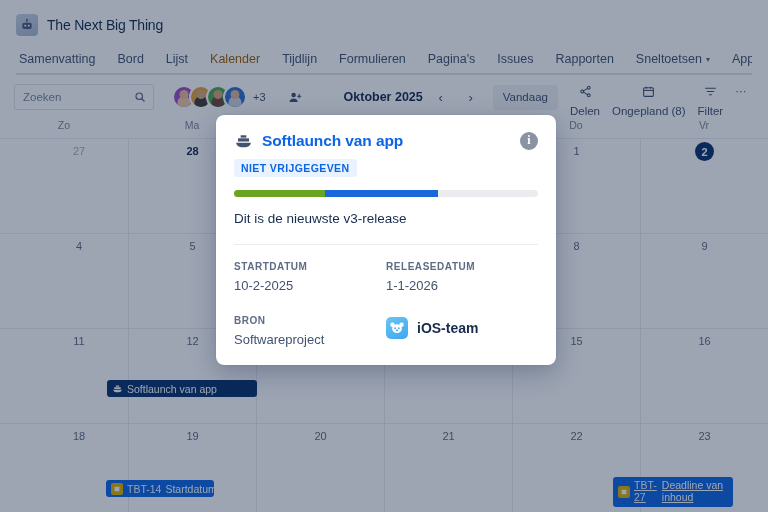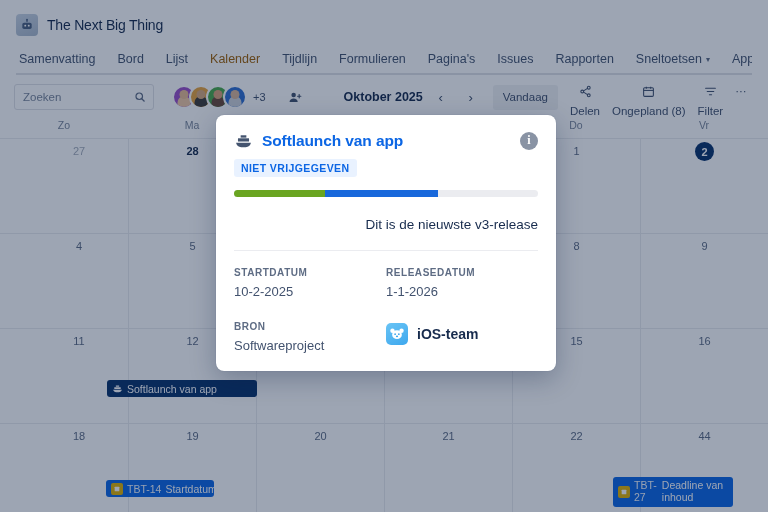--- a/index.html
+++ b/index.html
@@ -187,21 +187,21 @@
   .ev-version { background: #09326c; }
   .ev-issue { background: #0c66e4; }
   .ev-icon-ship { display: flex; align-items: center; }
   .ev-icon-story {
     width: 12px; height: 12px; border-radius: 2px;
     background: #e2b203; display: flex; align-items: center;
     justify-content: center; flex: 0 0 12px;
   }
   .ev-key { opacity: .95; }
   .ev-title { }
-  .ev-multiline { height: 30px; line-height: 1.1; white-space: normal; }
+  .ev-multiline { height: 30px; line-height: 1.1; white-space: normal; text-decoration: underline; }
   .ev-multiline .ev-title { display: inline-block; }
 
   
   .modal {
     position: absolute;
     left: 216px; top: 115px;
     width: 340px;
     background: #fff;
     border-radius: 8px;
     box-shadow: 0 8px 26px rgba(9,30,66,0.28), 0 0 1px rgba(9,30,66,0.3);
@@ -231,21 +231,21 @@
     letter-spacing: .4px;
     padding: 3px 7px; border-radius: 3px;
   }
   .progress {
     margin-top: 13px; height: 7px; border-radius: 4px;
     background: #ebecf0; overflow: hidden; display: flex;
   }
   .progress .seg-done { background: #6aa521; }
   .progress .seg-prog { background: #1868db; }
   .modal-desc {
-    margin-top: 20px; font-size: 13.5px; color: #172b4d; text-align: right;
+    margin-top: 14px; font-size: 13.5px; color: #172b4d;
   }
   .modal-divider {
     margin-top: 18px; height: 1px; background: #ebecf0;
   }
   .field-grid {
     display: flex; margin-top: 16px;
   }
   .field { flex: 1; }
   .field-label {
     font-size: 10px; font-weight: bold; color: #5e6c84;
@@ -467,21 +467,21 @@
         <div class="cal-cell">
           <div class="day-num">20</div>
         </div>
         <div class="cal-cell">
           <div class="day-num">21</div>
         </div>
         <div class="cal-cell">
           <div class="day-num">22</div>
         </div>
         <div class="cal-cell">
-          <div class="day-num">44</div>
+          <div class="day-num">23</div>
         </div>
       </div>
     <div id="cal-events" style="position: absolute; inset: 112px 0px 0px; pointer-events: none;">
         <div class="cal-event ev-version" style="left: 107px; top: 156px; width: 150px; position: absolute;">
           <span class="ev-icon-ship">
             <svg width="11" height="11" viewBox="0 0 24 24" fill="#ffffff">
               <path d="M2.6 14.8h18.8c-.5 3.1-3.3 5.6-6.5 5.6H9.1c-3.2 0-6-2.5-6.5-5.6z"></path>
               <path d="M5 9.2h14v4.1H5z"></path>
               <path d="M8.4 5.4h7.2v3H8.4z"></path>
             </svg>

